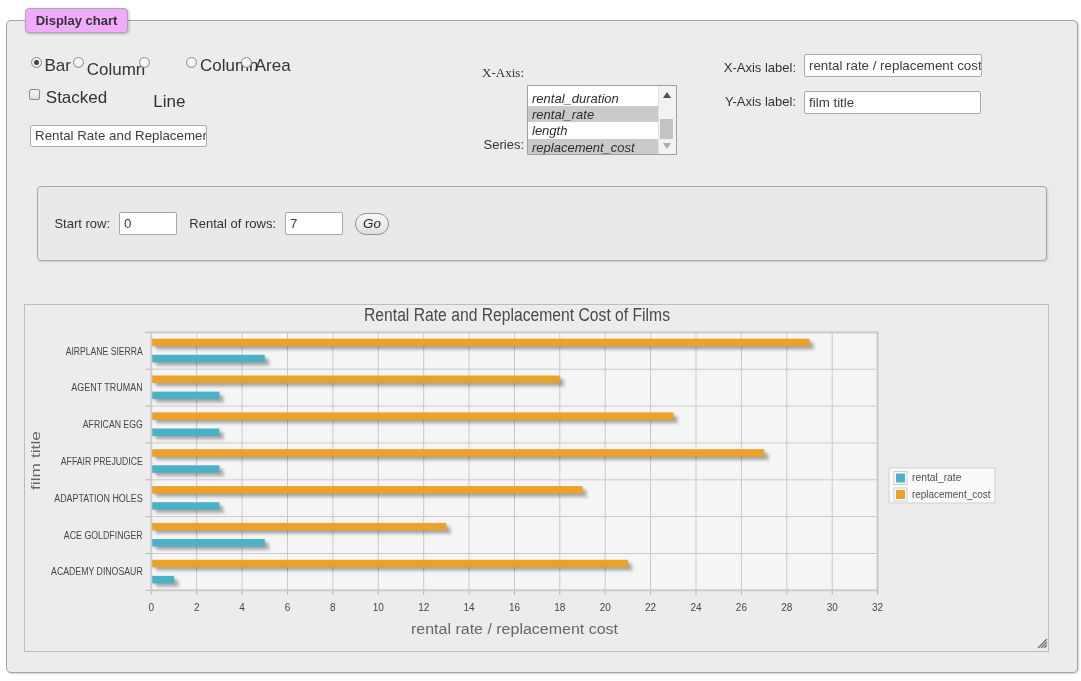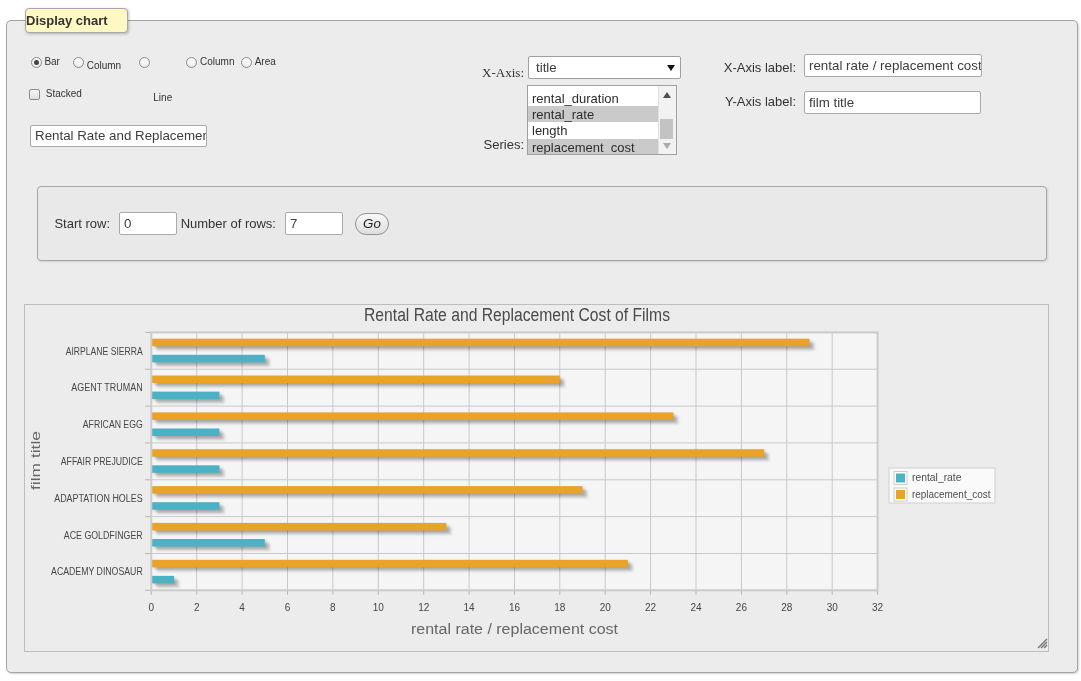--- a/index.html
+++ b/index.html
@@ -1,39 +1,39 @@
 <!DOCTYPE html>
 <html><head>
 <meta charset="utf-8">
 <style>
 html,body{margin:0;padding:0;background:#fff;}
 #page{position:relative;width:1081px;height:681px;background:#fff;overflow:hidden;
   font-family:"Liberation Sans",sans-serif;font-size:13.33px;color:#303030;}
 #fs{position:absolute;left:6px;top:20px;width:1070px;height:651px;background:#ececec;
   border:1px solid #a3a3a3;border-radius:5px;box-shadow:1px 1px 2px rgba(0,0,0,0.18);}
-#legendbox{position:absolute;left:25px;top:8px;width:101px;height:23px;background:#fef9c3;
+#legendbox{position:absolute;left:25px;top:8px;width:101px;height:23px;background:#f0abfc;
   border:1px solid #a8a8a8;border-radius:4px;box-shadow:1px 1px 3px rgba(0,0,0,0.25);
-  font-weight:bold;color:#333;text-align:left;line-height:23px;z-index:5;font-size:13px;}
-.lbl{position:absolute;color:#333;white-space:nowrap;font-size:10px;}
+  font-weight:bold;color:#333;text-align:center;line-height:23px;z-index:5;font-size:13px;}
+.lbl{position:absolute;color:#333;white-space:nowrap;font-size:17px;}
 .rlbl{position:absolute;color:#333;white-space:nowrap;text-align:right;font-size:13px;}
 .radio{position:absolute;width:9px;height:9px;border:1px solid #8b8b8b;border-radius:50%;
   background:radial-gradient(circle at 50% 35%, #f7f7f7 40%, #dedede 100%);}
 .radio.sel::after{content:"";position:absolute;left:2px;top:2px;width:5px;height:5px;
   border-radius:50%;background:#434343;}
 .checkbox{position:absolute;width:9px;height:9px;border:1px solid #8b8b8b;border-radius:2px;
   background:linear-gradient(#f6f6f6,#e0e0e0);}
 .inp{position:absolute;background:#fff;border:1px solid #a9a9a9;border-radius:2px;
   color:#3d3d3d;white-space:nowrap;overflow:hidden;padding-left:4px;}
 #selbox{position:absolute;left:528px;top:56px;width:151px;height:21px;background:#fff;
   border:1px solid #a0a0a0;border-radius:2px;}
 #selbox .txt{position:absolute;left:7px;top:3px;color:#3d3d3d;}
 #selbox .arr{position:absolute;right:5px;top:8px;width:0;height:0;
   border-left:4px solid transparent;border-right:4px solid transparent;border-top:6.5px solid #111;}
 #listbox{position:absolute;left:527px;top:85px;width:148px;height:68px;background:#fff;
-  border:1px solid #a0a0a0;overflow:hidden;}
+  border:1px solid #a0a0a0;overflow:hidden;font-style:italic;}
 .opt{position:absolute;left:0;width:127px;height:15px;padding:1px 0 0 4px;color:#2d2d2d;font-size:13px;}
 .opt.sel{background:#cacaca;}
 #sbar{position:absolute;right:0;top:0;width:17px;height:68px;background:#f2f2f2;border-left:1px solid #e2e2e2;}
 #panel{position:absolute;left:37px;top:186px;width:1008px;height:73px;background:#e9e9e9;
   border:1px solid #a6a6a6;border-radius:4px;box-shadow:1px 1px 2px rgba(0,0,0,0.12);}
 #gobtn{position:absolute;left:355px;top:213px;width:32px;height:20px;border:1px solid #929292;
   border-radius:11px;background:linear-gradient(#f9f9f9,#dedede);text-align:center;
   line-height:20px;color:#1d1d1d;font-style:italic;}
 #chart{position:absolute;left:24px;top:304px;width:1023px;height:346px;background:#ececec;
   border:1px solid #bdbdbd;}
@@ -54,24 +54,20 @@
   <div class="lbl" style="left:200px;top:56px;">Column</div>
   <div class="radio" style="left:241px;top:57px;"></div>
   <div class="lbl" style="left:254.7px;top:56px;">Area</div>
 
   <div class="checkbox" style="left:29px;top:89px;"></div>
   <div class="lbl" style="left:45.8px;top:88px;text-align:center;">Stacked</div>
 
   <div class="inp" style="left:30px;top:125px;width:171px;height:20px;line-height:20px;">Rental Rate and Replacement Cost of Films</div>
 
   <div class="rlbl" style="left:424px;top:65px;width:100px;font-family:Liberation Serif, serif;">X-Axis:</div>
-  <div id="selbox">
-      <span class="txt">title</span>
-      <span class="arr"></span>
-    </div>
   <div class="rlbl" style="left:696px;top:60px;width:100px;">X-Axis label:</div>
   <div class="inp" style="left:804px;top:54px;width:172px;height:21px;line-height:21px;">rental rate / replacement cost</div>
   <div class="rlbl" style="left:696px;top:94px;width:100px;">Y-Axis label:</div>
   <div class="inp" style="left:804px;top:91px;width:171px;height:21px;line-height:21px;">film title</div>
 
   <div id="listbox">
     <div class="opt" style="top:4px;">rental_duration</div>
     <div class="opt sel" style="top:20px;">rental_rate</div>
     <div class="opt" style="top:36px;">length</div>
     <div class="opt sel" style="top:53px;">replacement_cost</div>
@@ -79,21 +75,21 @@
       <div style="position:absolute;left:4px;top:6px;width:0;height:0;border-left:4px solid transparent;border-right:4px solid transparent;border-bottom:6px solid #4f4f4f;"></div>
       <div style="position:absolute;left:1px;top:33px;width:13px;height:20px;background:#c3c3c3;"></div>
       <div style="position:absolute;left:4px;bottom:5px;width:0;height:0;border-left:4px solid transparent;border-right:4px solid transparent;border-top:6px solid #ababab;"></div>
     </div>
   </div>
   <div class="rlbl" style="left:424px;top:137px;width:100px;">Series:</div>
 
   <div id="panel"></div>
   <div class="rlbl" style="left:30px;top:216px;width:80px;text-align:right;">Start row:</div>
   <div class="inp" style="left:119px;top:212px;width:52px;height:21px;line-height:21px;">0</div>
-  <div class="rlbl" style="left:176px;top:216px;width:100px;">Number of rows:</div>
+  <div class="rlbl" style="left:176px;top:216px;width:100px;">Rental of rows:</div>
   <div class="inp" style="left:285px;top:212px;width:52px;height:21px;line-height:21px;">7</div>
   <div id="gobtn">Go</div>
 
   <div id="chart">
   <svg width="1023" height="346" font-family="Liberation Sans, sans-serif">
     <defs>
       <filter id="blr" x="-5%" y="-100%" width="110%" height="300%">
         <feGaussianBlur stdDeviation="1.3"></feGaussianBlur>
       </filter>
     </defs>

